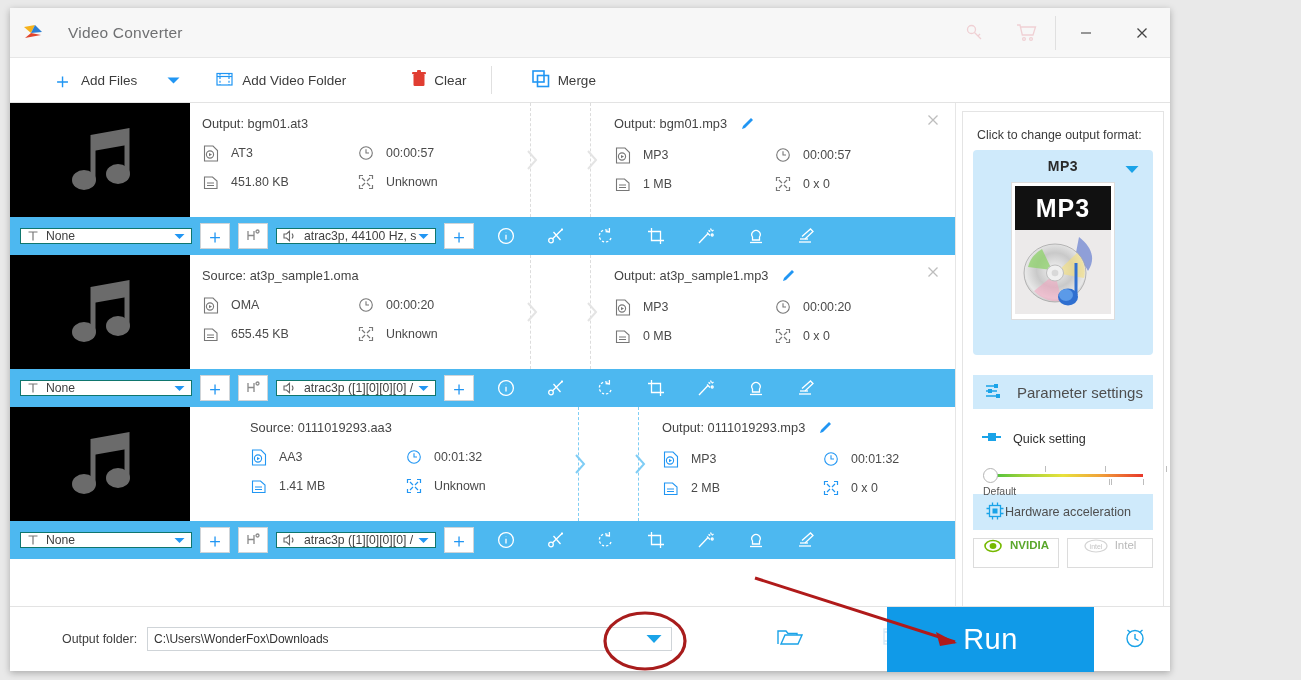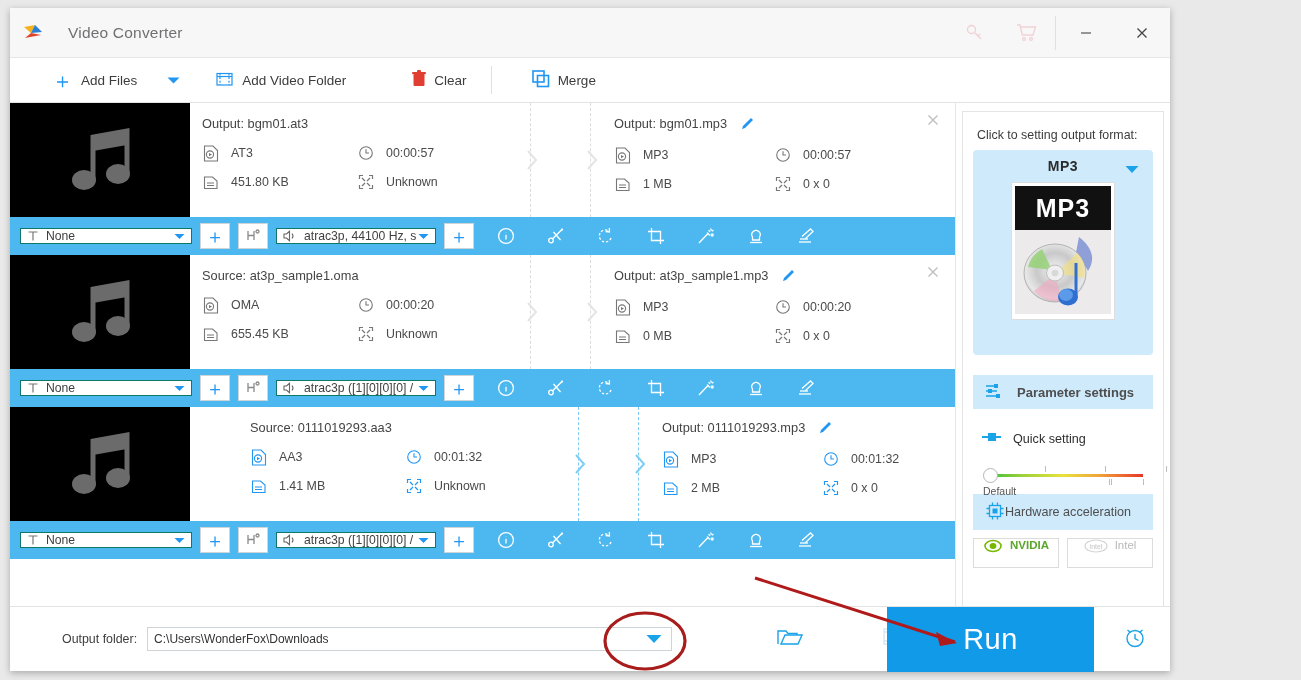--- a/index.html
+++ b/index.html
@@ -145,21 +145,21 @@
   .discwrap{
     width:104px; height:138px; margin:8px auto 0 auto;
     background:#fff; border:1px solid #ddd; padding:3px;
   }
   .disc-top{ background:#111; height:44px; display:flex; align-items:center; justify-content:center;
     color:#fff; font-size:25px; font-weight:bold; letter-spacing:1px; font-family:"Liberation Sans", sans-serif;}
   .disc-bot{ height:84px; background:#eceaea; display:flex; align-items:center; justify-content:center;}
 
   .rowbtn{
     background:#cfeafb; height:34px; display:flex; align-items:center;
-    margin-top:20px; padding-left:12px; font-size:13px; color:#4e4e4e;font-weight:bold;
+    margin-top:20px; padding-left:12px; font-size:15px; color:#4e4e4e;
   }
   .rowbtn .rl{ margin-left:14px; }
   .quick{
     display:flex; align-items:center; margin-top:22px; padding-left:8px;
     font-size:12.6px; color:#2f2f2f;
   }
   .quick .ql{ margin-left:10px; }
   .slider{ margin:18px 10px 0 10px; position:relative; height:30px; }
   .track{
     position:absolute; left:6px; right:0; top:10px; height:3px;
@@ -893,21 +893,21 @@
                   <path d="M5 9.5 L13.5 2 L16 4.5 L8 12"></path>
                 </svg>
               </div>
           </div>
         </div>
       </div>
     </div>
 
     <div class="rightpanel">
       <div class="rp-inner">
-        <div class="rp-title">Click to setting output format:</div>
+        <div class="rp-title">Click to change output format:</div>
 
         <div class="fmtbox">
           <div class="fmtname">MP3</div>
           <div class="fmtcaret">
             <svg width="14" height="9" viewBox="0 0 14 9">
                 <path d="M0.5 1 L7 8 L13.5 1 Z" fill="#1aa3e8"></path>
               </svg>
           </div>
           <div class="discwrap">
             <div class="disc-top">MP3</div>

